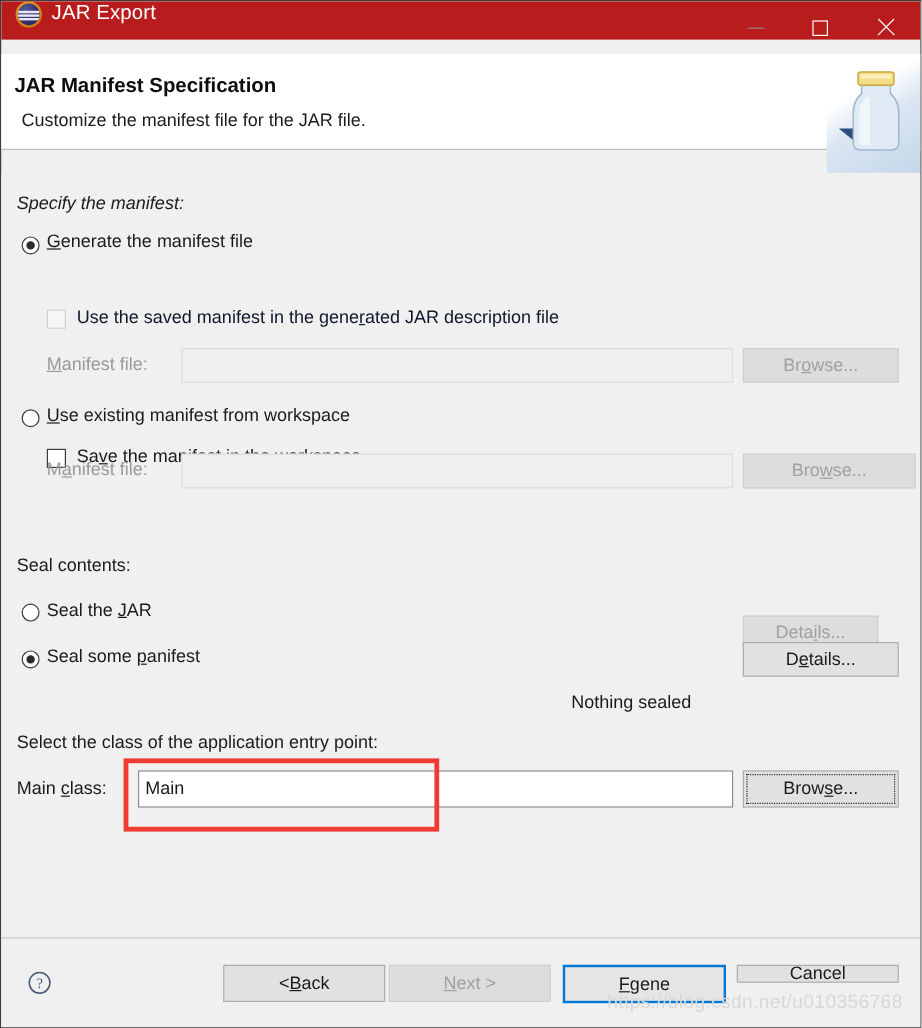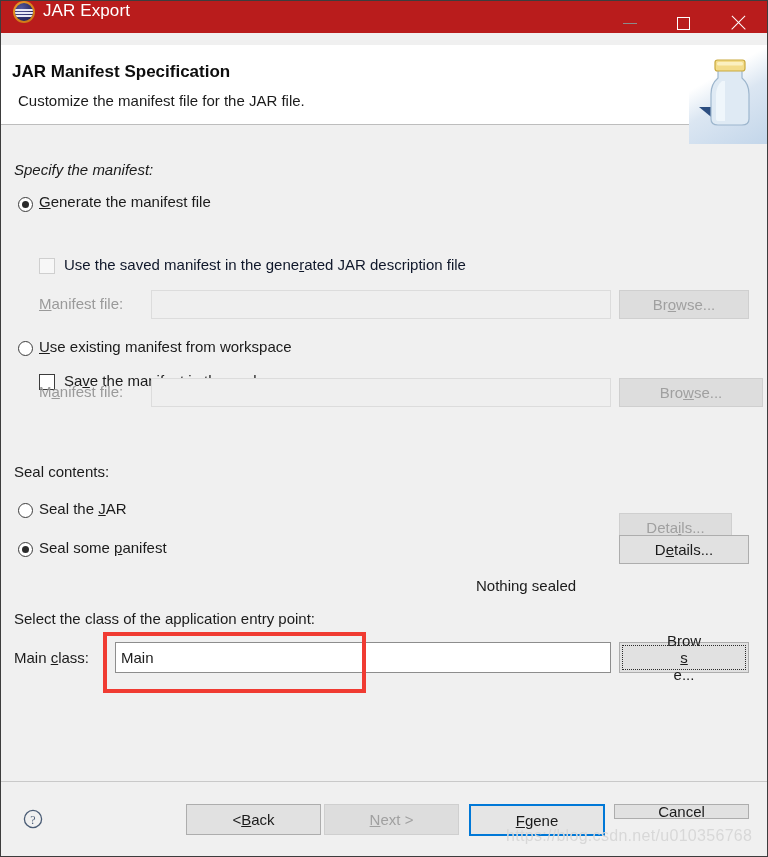--- a/index.html
+++ b/index.html
@@ -413,21 +413,21 @@
     <div class="btn" style="left:618px; top:390px; width:130px; height:29px;">
         <span>D</span>
         <span class="u">e</span>
         <span>tails...</span>
       </div>
 
     <div class="grouplabel" style="left:13px; top:465px;">Select the class of the application entry point:</div>
 
     <div class="fieldlabel" style="left:13px; top:504px;"><span>Main </span><span class="u">c</span><span>lass:</span></div>
     <div class="textfield" style="left:114px; top:497px; width:496px; height:31px;">Main</div>
-    <div class="btn focus-dotted" style="left:618px; top:497px; width:130px; height:31px;flex-direction:column;">
+    <div class="btn focus-dotted" style="left:618px; top:497px; width:130px; height:31px;">
         <span>Brow</span>
         <span class="u">s</span>
         <span>e...</span>
       </div>
 
   </div>
 
   <div class="annotation-box" style="left:102px; top:631px; width:263px; height:61px;"></div>
 
   <div class="footer">

